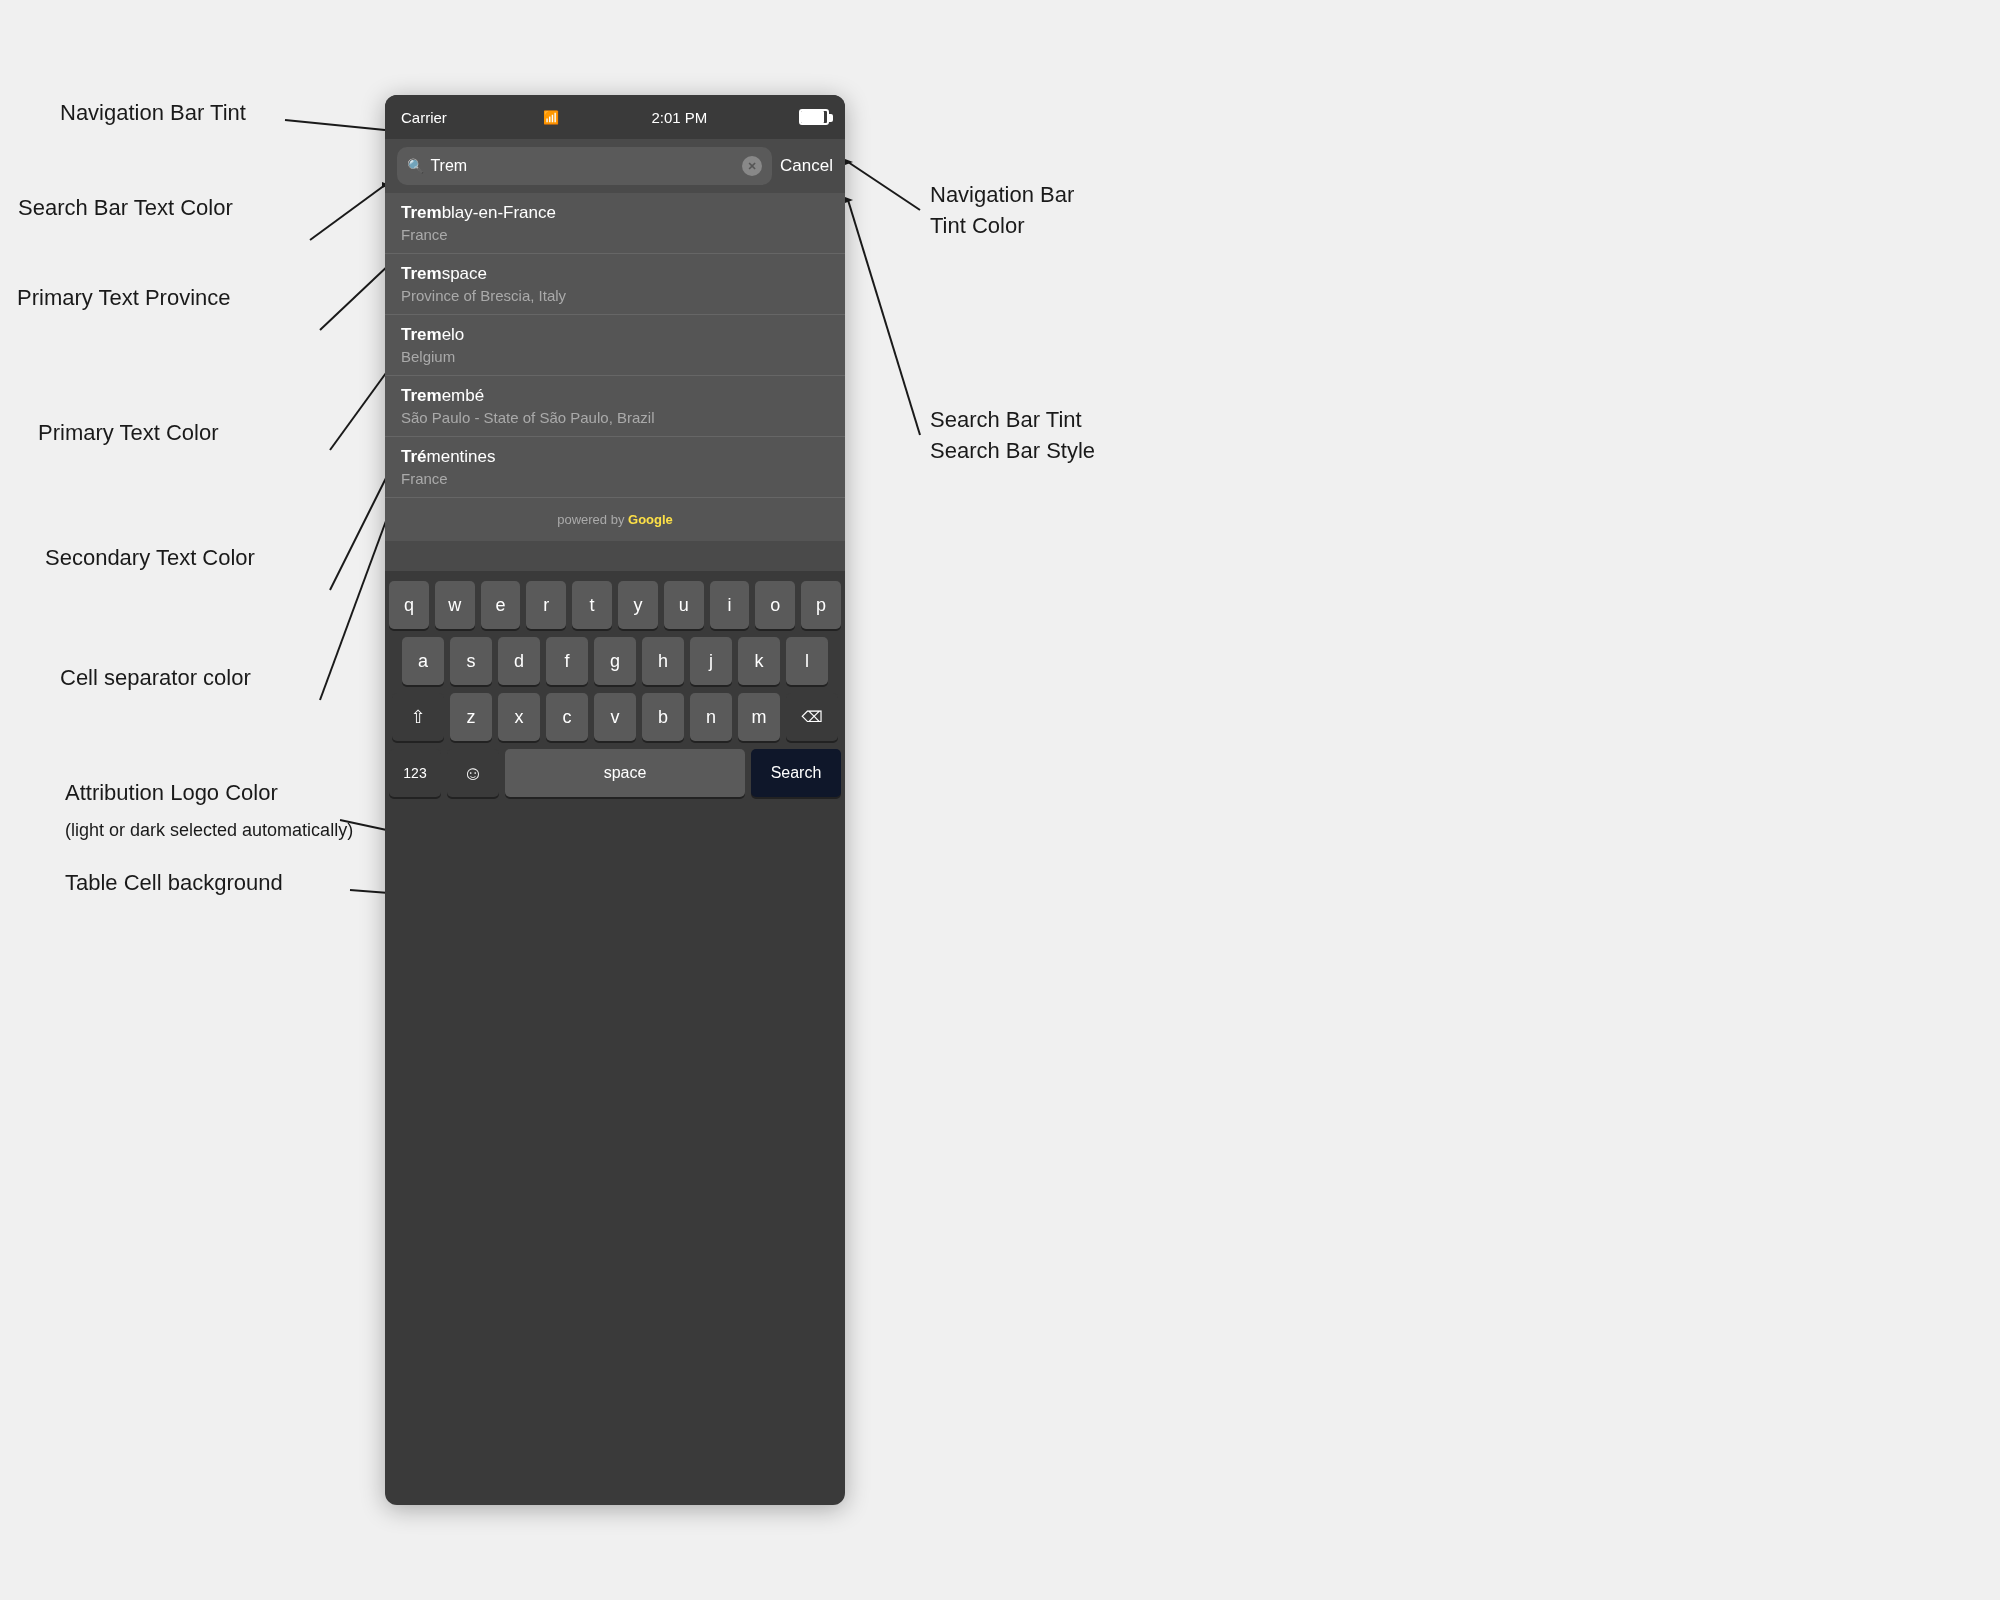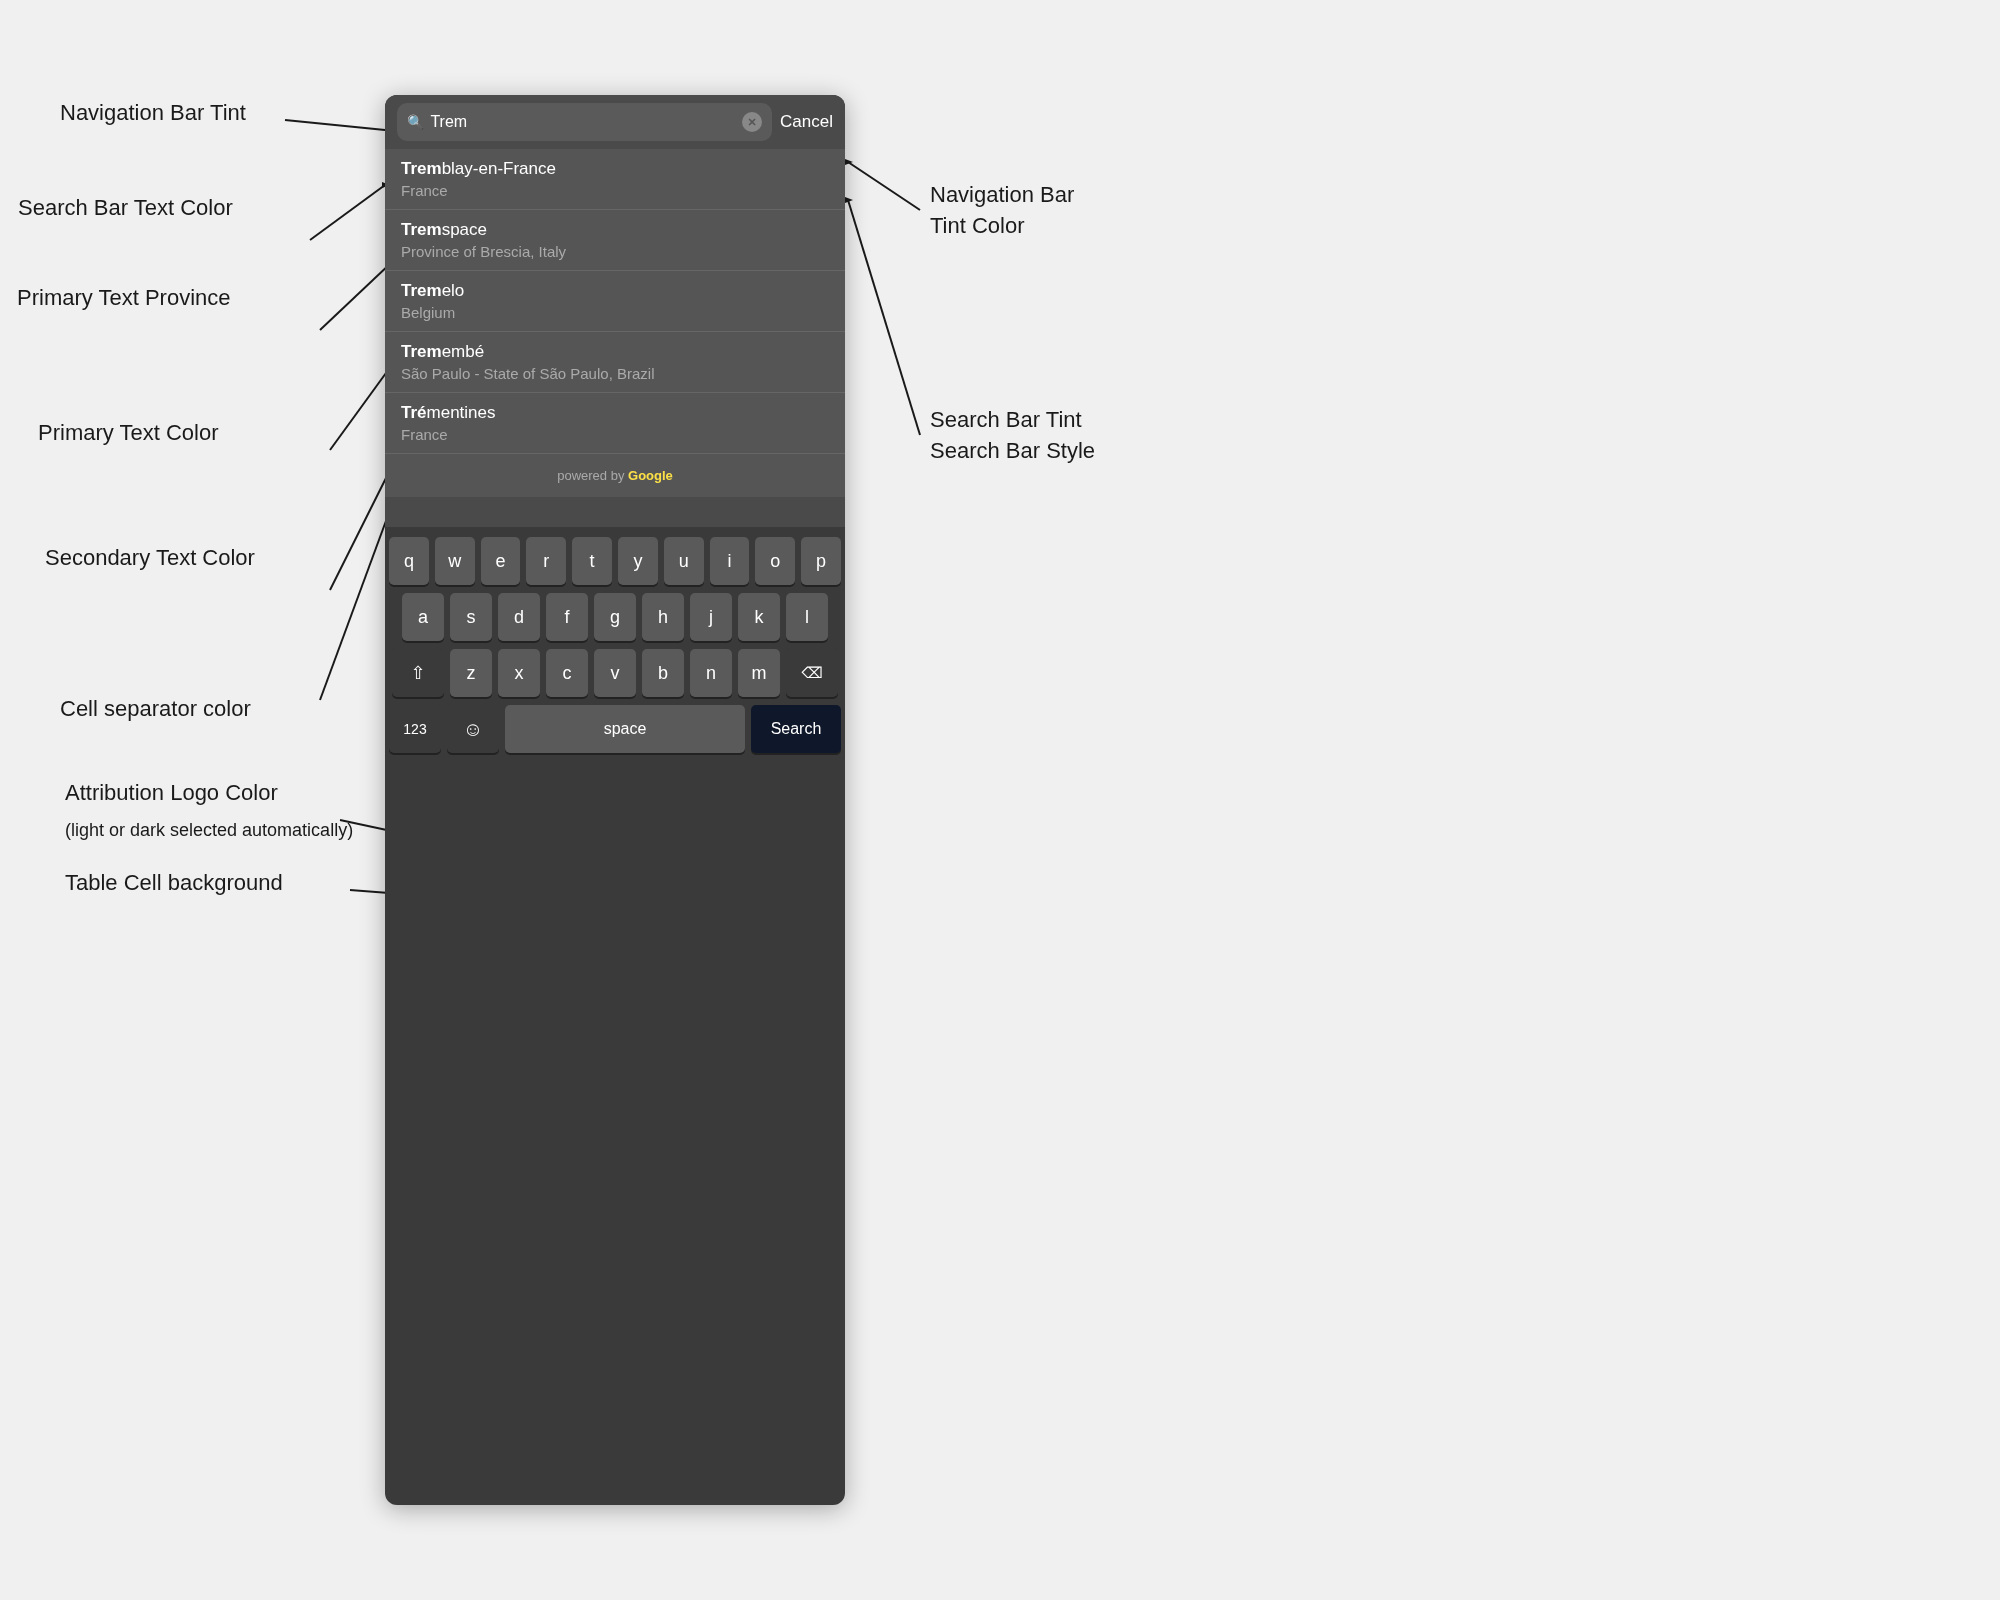--- a/index.html
+++ b/index.html
@@ -287,30 +287,38 @@
 
   <path d="M 920,435 L 848,200"></path>
   <polygon points="845,197 853,200 845,203" fill="#1a1a1a"></polygon>
 </svg>
 
 <div class="annotation" style="left:60px; top:100px;">Navigation Bar Tint</div>
 <div class="annotation" style="left:18px; top:195px;">Search Bar Text Color</div>
 <div class="annotation" style="left:17px; top:285px;">Primary Text Province</div>
 <div class="annotation" style="left:38px; top:420px;">Primary Text Color</div>
 <div class="annotation" style="left:45px; top:545px;">Secondary Text Color</div>
-<div class="annotation" style="left:60px; top:696px;">Cell separator color</div>
+<div class="annotation" style="left:60px; top:665px;">Cell separator color</div>
 <div class="annotation" style="left:65px; top:780px;">Attribution Logo Color</div>
 <div class="annotation" style="left:65px; top:820px; font-size:18px;">(light or dark selected automatically)</div>
 <div class="annotation" style="left:65px; top:870px;">Table Cell background</div>
 
 <div class="annotation-right" style="left:930px; top:180px; font-size:22px; line-height:1.4;">Navigation Bar<br>Tint Color</div>
 <div class="annotation-right" style="left:930px; top:405px; font-size:22px; line-height:1.4;">Search Bar Tint<br>Search Bar Style</div>
 
 <div class="phone-frame">
 
+  <div class="status-bar">
+    <span>Carrier</span>
+    <span class="wifi-icon">📶</span>
+    <span>2:01 PM</span>
+    <div class="status-battery">
+      <div class="status-battery-fill"></div>
+    </div>
+  </div>
 
   <div class="search-bar-area">
     <div class="search-bar">
       <span class="search-icon-inner">🔍</span>
       <span class="search-input-text">Trem</span>
       <div class="search-clear-btn">✕</div>
     </div>
     <span class="cancel-btn">Cancel</span>
   </div>
 

